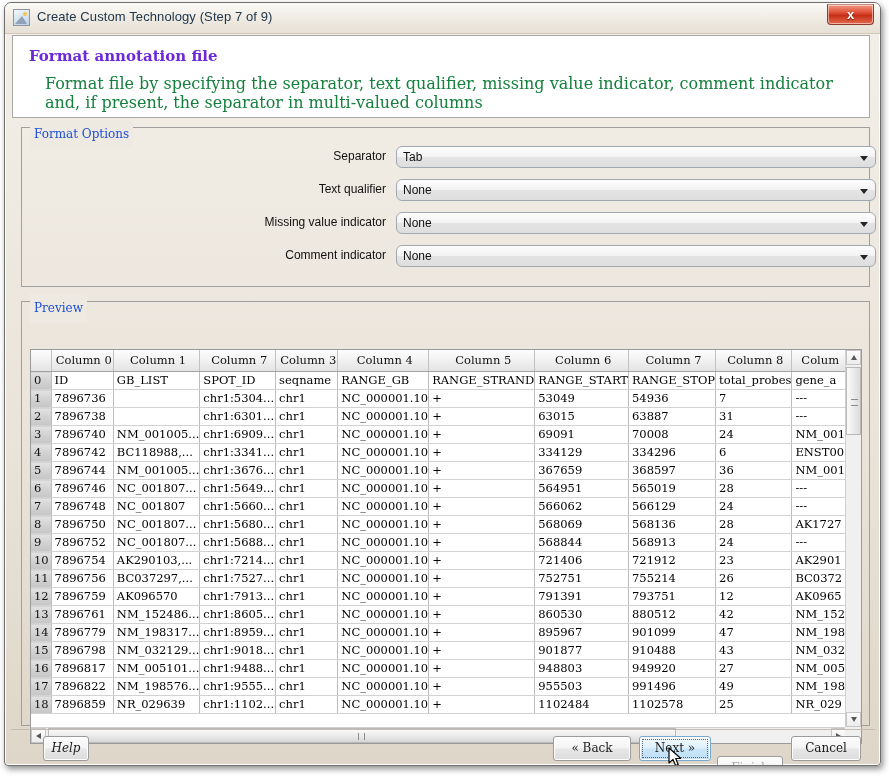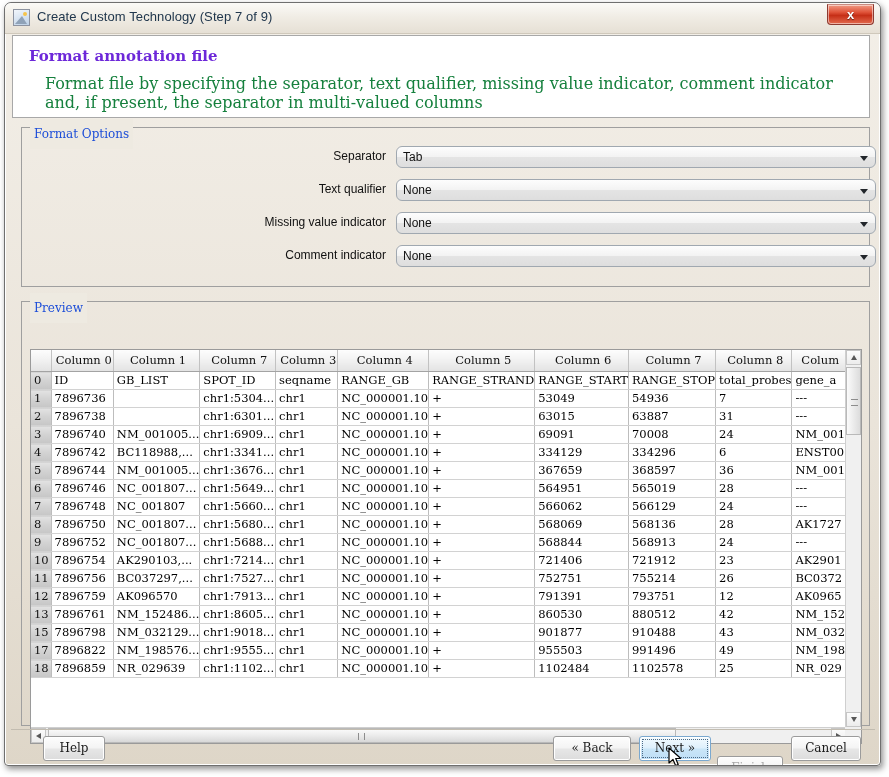--- a/index.html
+++ b/index.html
@@ -344,21 +344,21 @@
     box-shadow: 0 0 0 1px #ffffff inset;
     font-family: "DejaVu Serif", serif;
     font-size: 12px;
     color: #1b1b1b;
     text-align: center;
     line-height: 23px;
     box-sizing: border-box;
     cursor: default;
     user-select: none;
   }
-  #btn-help  { left: 32px;  width: 62px; }
+  #btn-help  { left: 32px;  width: 46px; font-style: italic; }
   #btn-back  { left: 542px; width: 78px; }
   #btn-next  { left: 628px; width: 72px;
                border: 1px solid #7aa8cf;
                background: linear-gradient(180deg,#f4fbff 0%,#dff0fc 46%,#c9e5f8 54%,#bedef6 100%);
                box-shadow: 0 0 0 1px #ffffff inset; }
   #btn-next-focus {
     position: absolute; left: 2px; top: 2px; right: 2px; bottom: 2px;
     border: 1px dotted #4d6a86;
   }
   #btn-next-label { position: relative; }
@@ -640,31 +640,57 @@
                   <td>chr1:8605...</td>
                   <td>chr1</td>
                   <td>NC_000001.10</td>
                   <td>+</td>
                   <td>860530</td>
                   <td>880512</td>
                   <td>42</td>
                   <td>NM_152</td>
                 </tr>
                 <tr>
+                  <td class="rownum">14</td>
+                  <td>7896779</td>
+                  <td>NM_198317...</td>
+                  <td>chr1:8959...</td>
+                  <td>chr1</td>
+                  <td>NC_000001.10</td>
+                  <td>+</td>
+                  <td>895967</td>
+                  <td>901099</td>
+                  <td>47</td>
+                  <td>NM_198</td>
+                </tr>
+                <tr>
                   <td class="rownum">15</td>
                   <td>7896798</td>
                   <td>NM_032129...</td>
                   <td>chr1:9018...</td>
                   <td>chr1</td>
                   <td>NC_000001.10</td>
                   <td>+</td>
                   <td>901877</td>
                   <td>910488</td>
                   <td>43</td>
                   <td>NM_032</td>
+                </tr>
+                <tr>
+                  <td class="rownum">16</td>
+                  <td>7896817</td>
+                  <td>NM_005101...</td>
+                  <td>chr1:9488...</td>
+                  <td>chr1</td>
+                  <td>NC_000001.10</td>
+                  <td>+</td>
+                  <td>948803</td>
+                  <td>949920</td>
+                  <td>27</td>
+                  <td>NM_005</td>
                 </tr>
                 <tr>
                   <td class="rownum">17</td>
                   <td>7896822</td>
                   <td>NM_198576...</td>
                   <td>chr1:9555...</td>
                   <td>chr1</td>
                   <td>NC_000001.10</td>
                   <td>+</td>
                   <td>955503</td>

